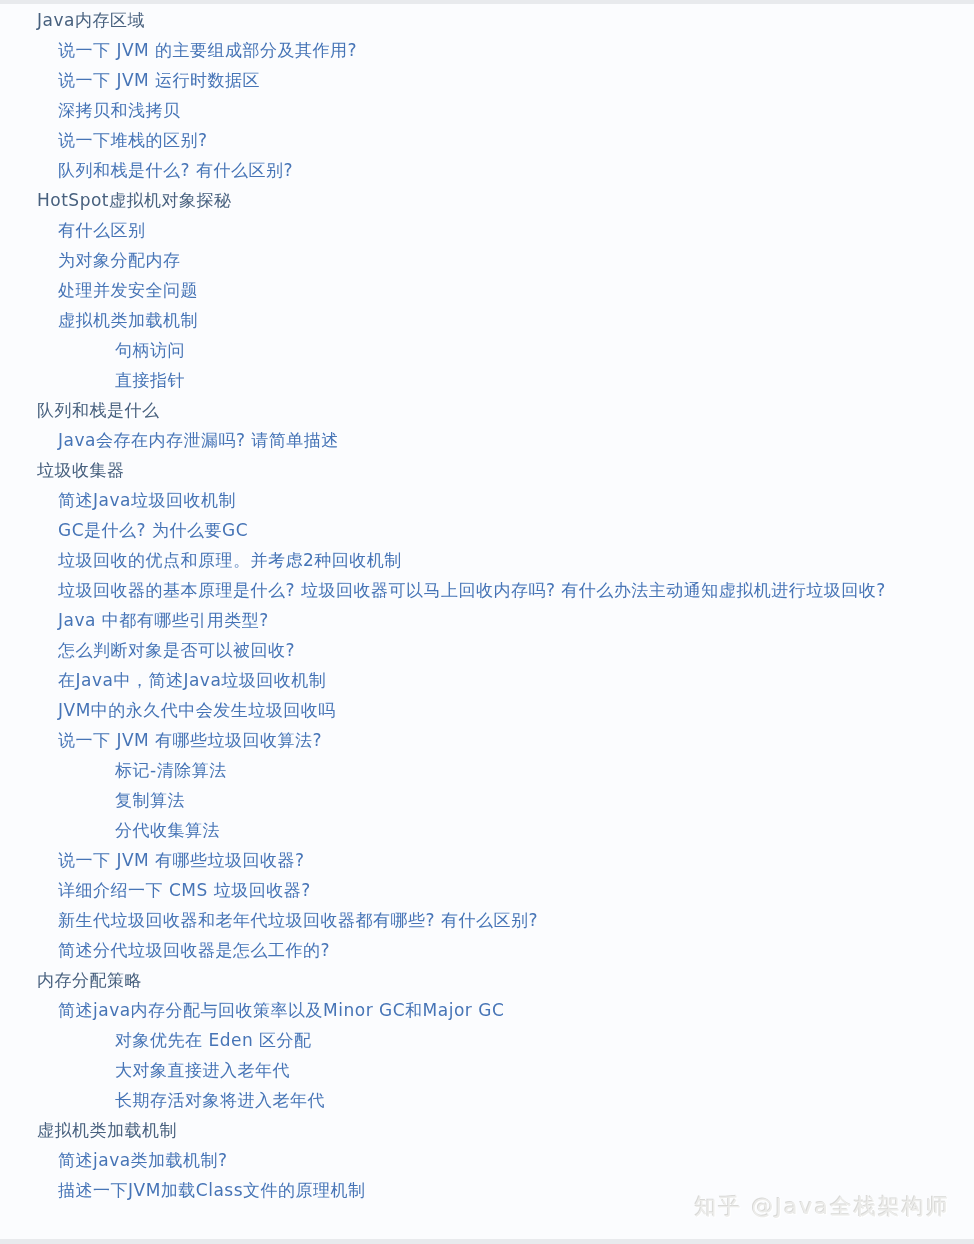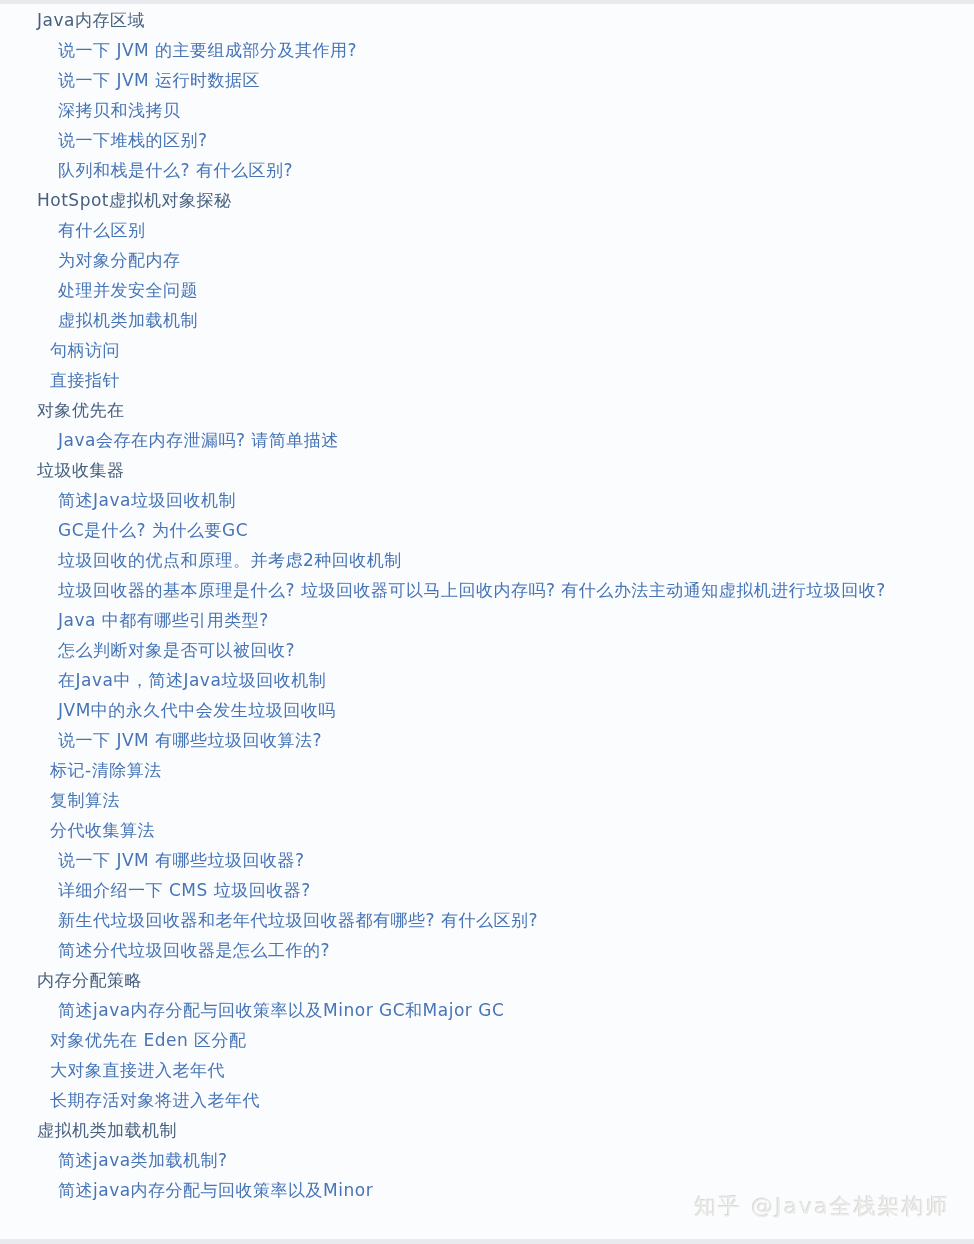--- a/index.html
+++ b/index.html
@@ -27,21 +27,21 @@
   }
   .toc-link{
     font-size:17px;
     color:var(--link-color);
     text-decoration:none;
     cursor:pointer;
     letter-spacing:0.5px;
   }
   .toc-row.lvl1{padding-left:37px;}
   .toc-row.lvl2{padding-left:58px;}
-  .toc-row.lvl3{padding-left:50px;}
+  .toc-row.lvl3{padding-left:115px;}
   .toc-row.lvl1 .toc-link{
     color:var(--heading-color);
   }
   .watermark{
     position:absolute;
     right:24px;
     top:1192px;
     font-size:22px;
     letter-spacing:2px;
     color:var(--watermark-color);
@@ -89,21 +89,21 @@
     <div class="toc-row lvl2">
     <a class="toc-link">虚拟机类加载机制</a>
   </div>
     <div class="toc-row lvl3">
     <a class="toc-link">句柄访问</a>
   </div>
     <div class="toc-row lvl3">
     <a class="toc-link">直接指针</a>
   </div>
     <div class="toc-row lvl1">
-    <a class="toc-link">对象优先在</a>
+    <a class="toc-link">队列和栈是什么</a>
   </div>
     <div class="toc-row lvl2">
     <a class="toc-link">Java会存在内存泄漏吗? 请简单描述</a>
   </div>
     <div class="toc-row lvl1">
     <a class="toc-link">垃圾收集器</a>
   </div>
     <div class="toc-row lvl2">
     <a class="toc-link">简述Java垃圾回收机制</a>
   </div>
@@ -167,19 +167,19 @@
     <div class="toc-row lvl3">
     <a class="toc-link">长期存活对象将进入老年代</a>
   </div>
     <div class="toc-row lvl1">
     <a class="toc-link">虚拟机类加载机制</a>
   </div>
     <div class="toc-row lvl2">
     <a class="toc-link">简述java类加载机制?</a>
   </div>
     <div class="toc-row lvl2">
-    <a class="toc-link">简述java内存分配与回收策率以及Minor</a>
+    <a class="toc-link">描述一下JVM加载Class文件的原理机制</a>
   </div>
   </nav>
 
 <div class="watermark">知乎 @Java全栈架构师</div>
 
 <div class="edge-bottom"></div>
 
 </body></html>

